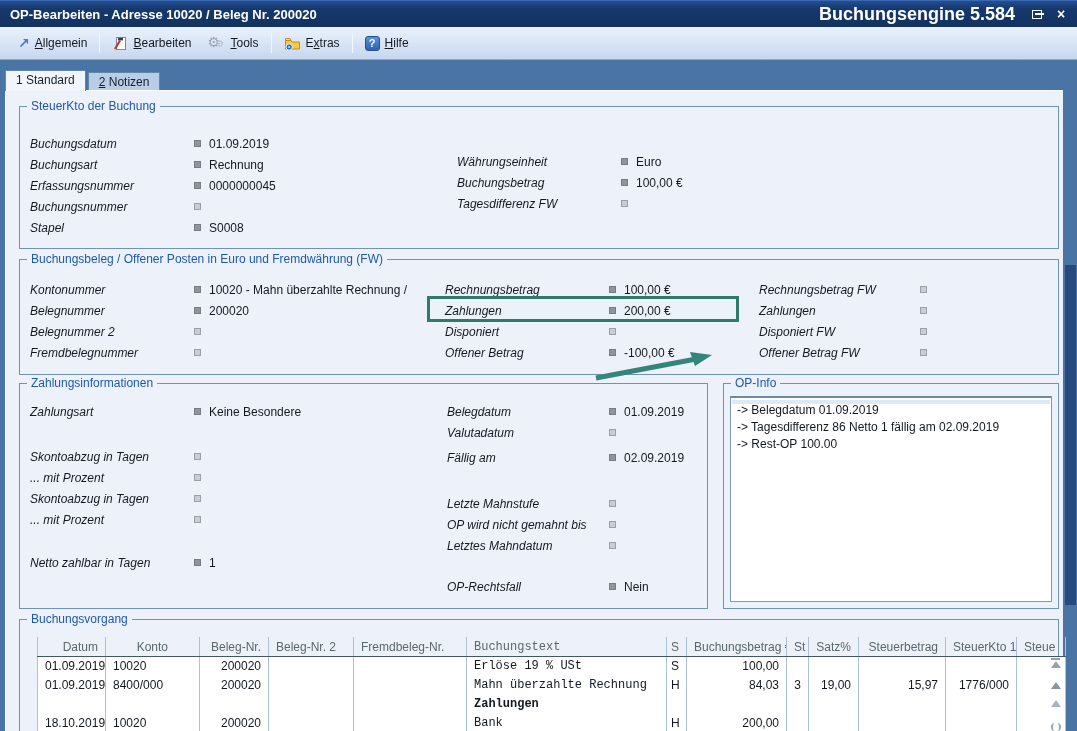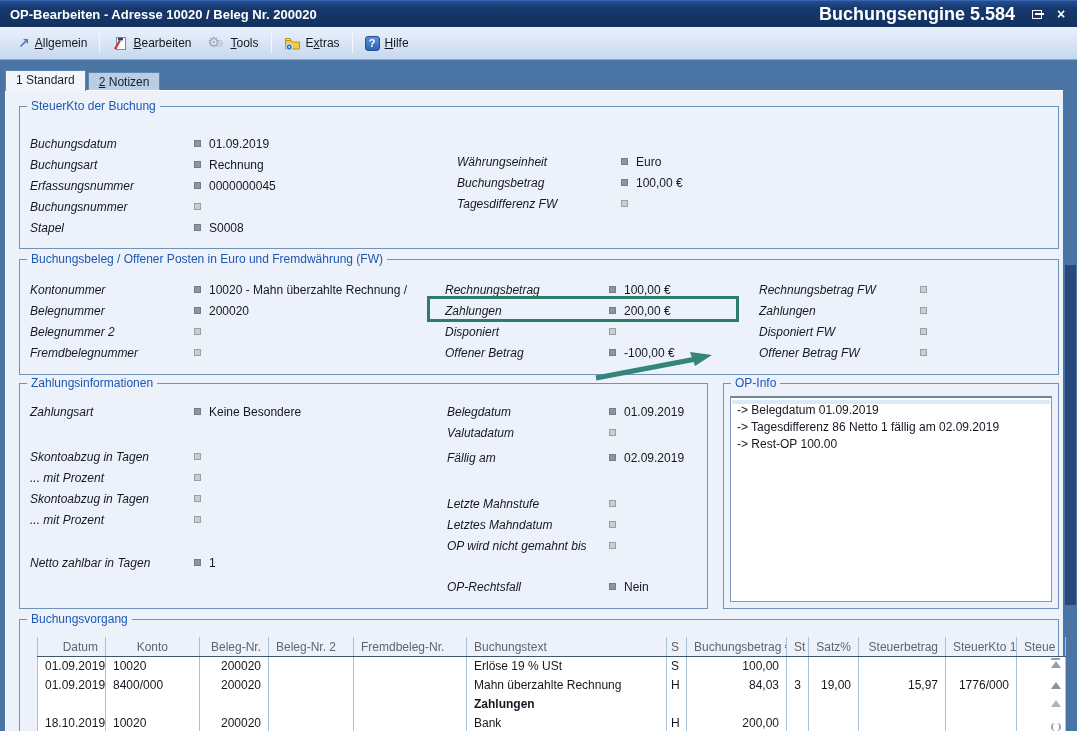--- a/index.html
+++ b/index.html
@@ -74,21 +74,21 @@
   
   .tbl { position:absolute; left:17px; top:17px; }
   .thead { display:flex; height:20px; color:#5a6670; }
   .th { border-left:1px solid #a9c2d8; padding:3px 7px 0; white-space:nowrap; overflow:hidden; }
   .thead .th:last-child { border-right:1px solid #a9c2d8; }
   .thead { border-bottom:1px solid #42566a; }
   .trow { display:flex; height:19px; background:#fff; }
   .td { border-left:1px solid #a9c2d8; padding:2px 7px 0; white-space:nowrap; overflow:hidden; }
   .trow .td:last-child { border-right:1px solid #a9c2d8; }
   .c0{width:68px;text-align:right;} .c1{width:70px;text-align:left;} .c2{width:69px;text-align:right;margin-left:24px;}
-  .c3{width:85px;} .c4{width:113px;} .c5{width:200px;} .c6{width:20px;padding-left:4px;}
+  .c3{width:85px;} .c4{width:113px;} .c5{width:200px;font-family:Liberation Mono, monospace;} .c6{width:20px;padding-left:4px;}
   .c7{width:100px;text-align:right;} .c8{width:22px;text-align:right;} .c9{width:50px;text-align:right;}
   .c10{width:87px;text-align:right;} .c11{width:71px;text-align:right;} .c12{width:50px;}
   .th.c0,.th.c1,.th.c2,.th.c7,.th.c8,.th.c9,.th.c10,.th.c11 { text-align:right; }
   .boldcell { font-weight:bold; }
 
   
   .tnav { position:absolute; left:1028px; top:38px; width:16px; display:flex; flex-direction:column; align-items:center; }
   .tnav .bar { width:9px; height:2px; background:#97a1ab; margin-bottom:1px; }
   .tri { width:0; height:0; border-left:5px solid transparent; border-right:5px solid transparent; border-bottom:7px solid #97a1ab; }
   .tri.d { border-bottom-color:#8a949e; margin-top:14px; }
@@ -325,26 +325,26 @@
           <span class="flab w162">Fällig am</span>
           <span class="fbul"></span>
           <span class="fval">02.09.2019</span>
         </div>
       <div class="frow mt25">
           <span class="flab w162">Letzte Mahnstufe</span>
           <span class="fbul eb"></span>
           <span class="fval"></span>
         </div>
       <div class="frow">
+          <span class="flab w162">OP wird nicht gemahnt bis</span>
+          <span class="fbul eb"></span>
+          <span class="fval"></span>
+        </div>
+      <div class="frow">
           <span class="flab w162">Letztes Mahndatum</span>
-          <span class="fbul eb"></span>
-          <span class="fval"></span>
-        </div>
-      <div class="frow">
-          <span class="flab w162">OP wird nicht gemahnt bis</span>
           <span class="fbul eb"></span>
           <span class="fval"></span>
         </div>
       <div class="frow mt20">
           <span class="flab w162">OP-Rechtsfall</span>
           <span class="fbul"></span>
           <span class="fval">Nein</span>
         </div>
     </div>
   </div>

